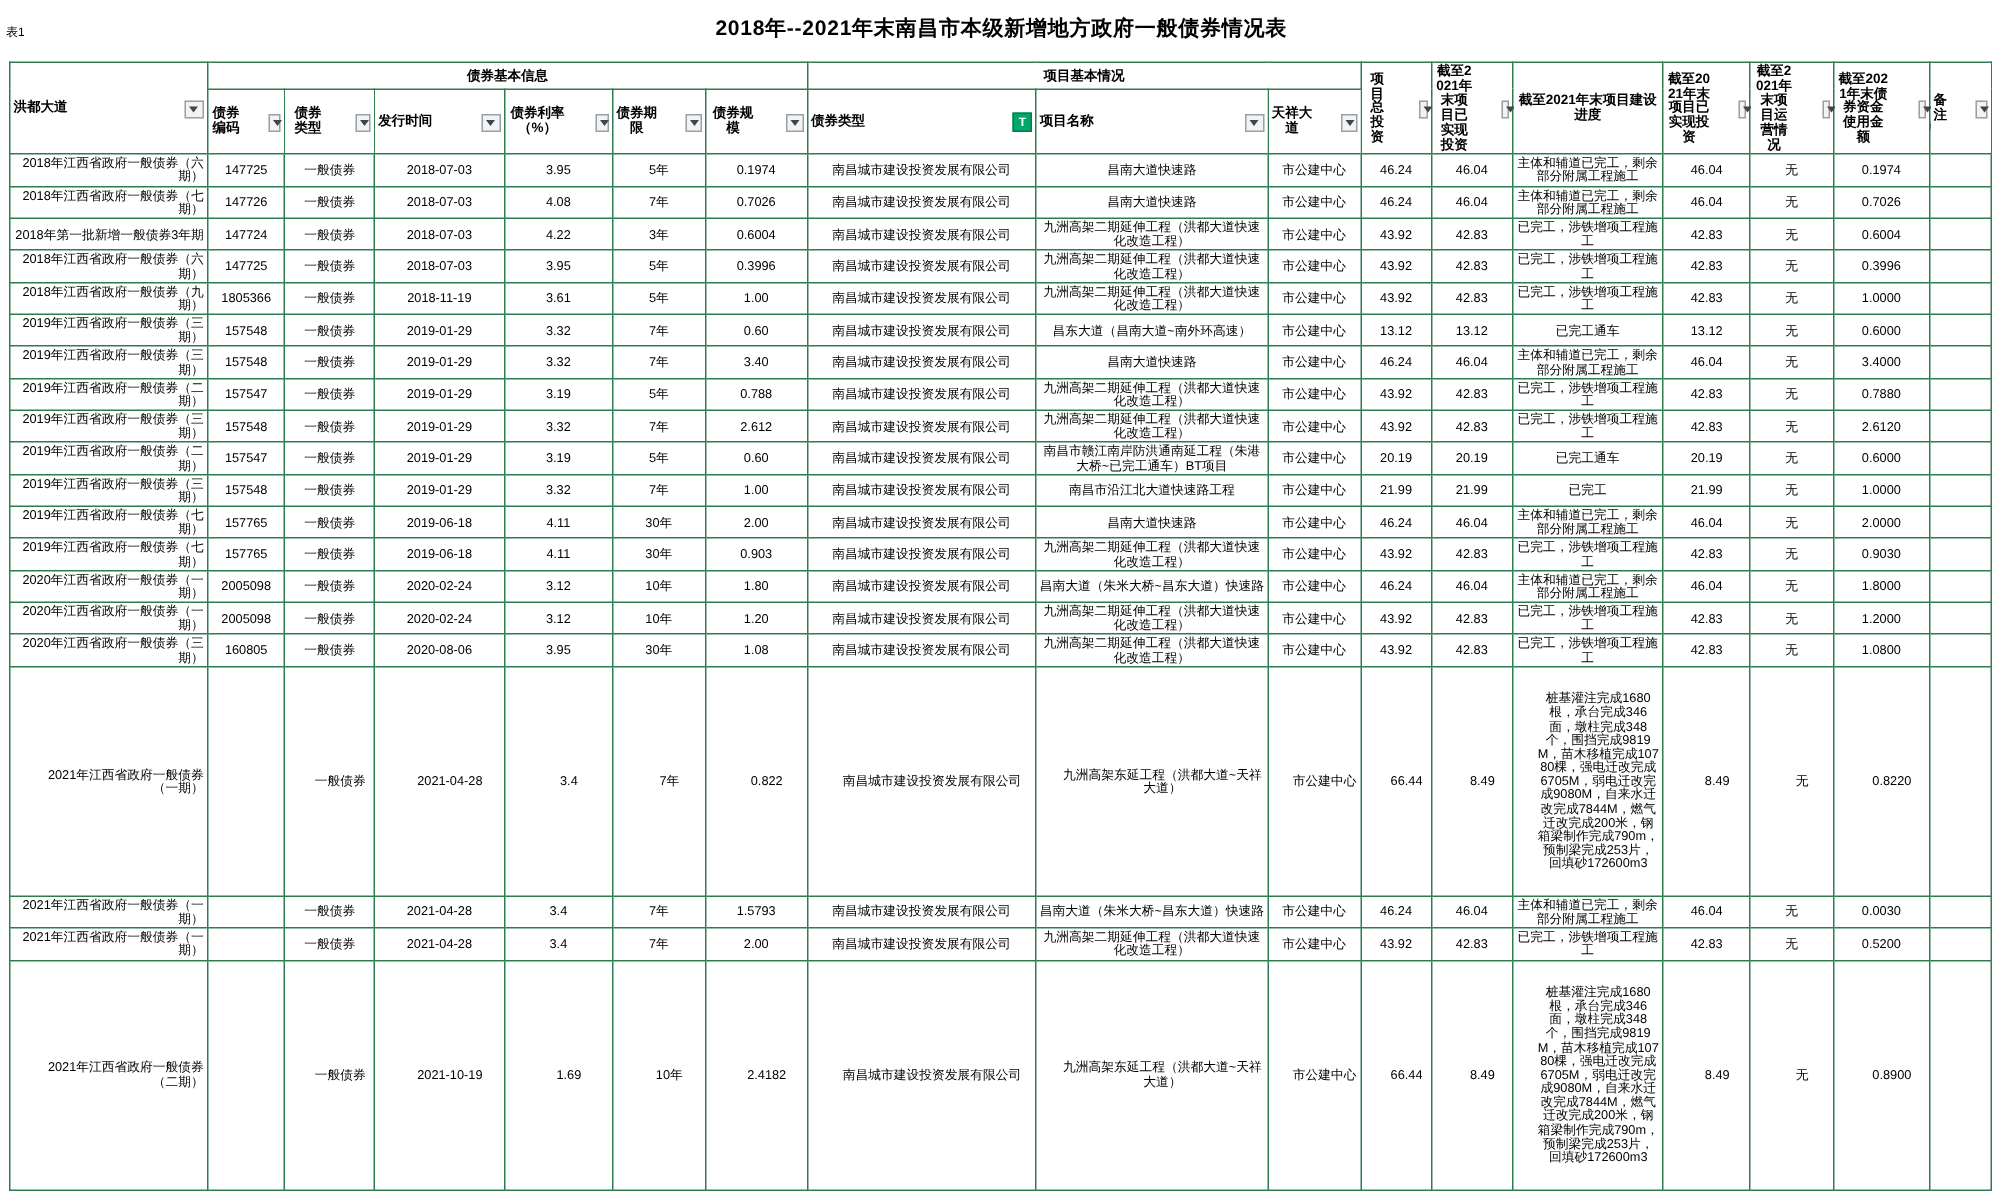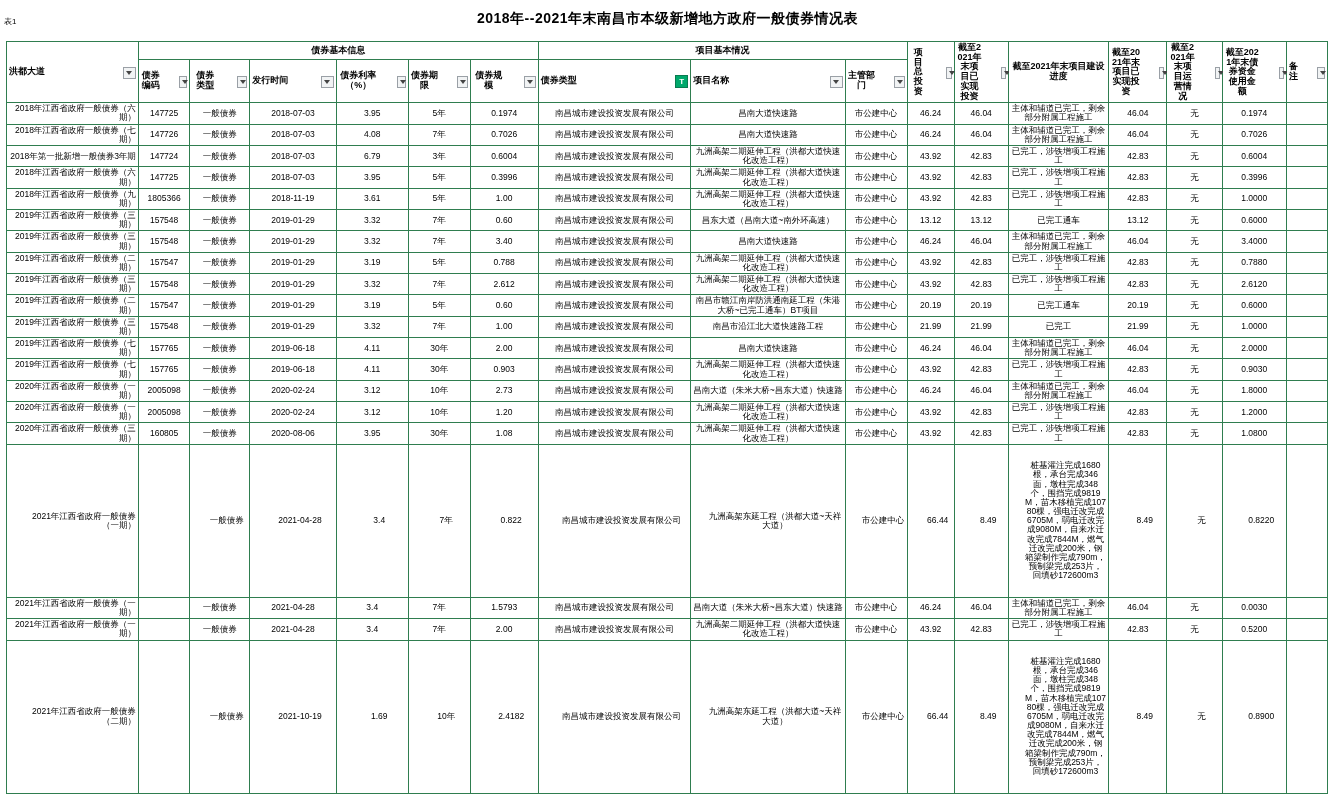--- a/index.html
+++ b/index.html
@@ -189,21 +189,21 @@
             </div>
           </td>
         <td>
             <div class="hdr-inner">
               <span class="hdr-txt">项目名称</span>
               <span class="filter"></span>
             </div>
           </td>
         <td>
             <div class="hdr-inner">
-              <span class="hdr-txt">主管部门</span>
+              <span class="hdr-txt">天祥大道</span>
               <span class="filter"></span>
             </div>
           </td>
       </tr>
     </thead>
     <tbody id="tbody">
         <tr>
           <td class="name">2018年江西省政府一般债券（六期）</td>
           <td class="num">147725</td>
           <td class="num">一般债券</td>
@@ -239,21 +239,21 @@
           <td class="num">46.04</td>
           <td class="num">无</td>
           <td class="num">0.7026</td>
           <td class="num"></td>
         </tr>
         <tr>
           <td class="name">2018年第一批新增一般债券3年期</td>
           <td class="num">147724</td>
           <td class="num">一般债券</td>
           <td class="num">2018-07-03</td>
-          <td class="num">6.79</td>
+          <td class="num">4.22</td>
           <td class="num">3年</td>
           <td class="num">0.6004</td>
           <td class="num">南昌城市建设投资发展有限公司</td>
           <td class="num">九洲高架二期延伸工程（洪都大道快速化改造工程）</td>
           <td class="num">市公建中心</td>
           <td class="num">43.92</td>
           <td class="num">42.83</td>
           <td class="num">已完工，涉铁增项工程施工</td>
           <td class="num">42.83</td>
           <td class="num">无</td>
@@ -450,21 +450,21 @@
           <td class="num">0.9030</td>
           <td class="num"></td>
         </tr>
         <tr>
           <td class="name">2020年江西省政府一般债券（一期）</td>
           <td class="num">2005098</td>
           <td class="num">一般债券</td>
           <td class="num">2020-02-24</td>
           <td class="num">3.12</td>
           <td class="num">10年</td>
-          <td class="num">2.73</td>
+          <td class="num">1.80</td>
           <td class="num">南昌城市建设投资发展有限公司</td>
           <td class="num">昌南大道（朱米大桥~昌东大道）快速路</td>
           <td class="num">市公建中心</td>
           <td class="num">46.24</td>
           <td class="num">46.04</td>
           <td class="num">主体和辅道已完工，剩余部分附属工程施工</td>
           <td class="num">46.04</td>
           <td class="num">无</td>
           <td class="num">1.8000</td>
           <td class="num"></td>

